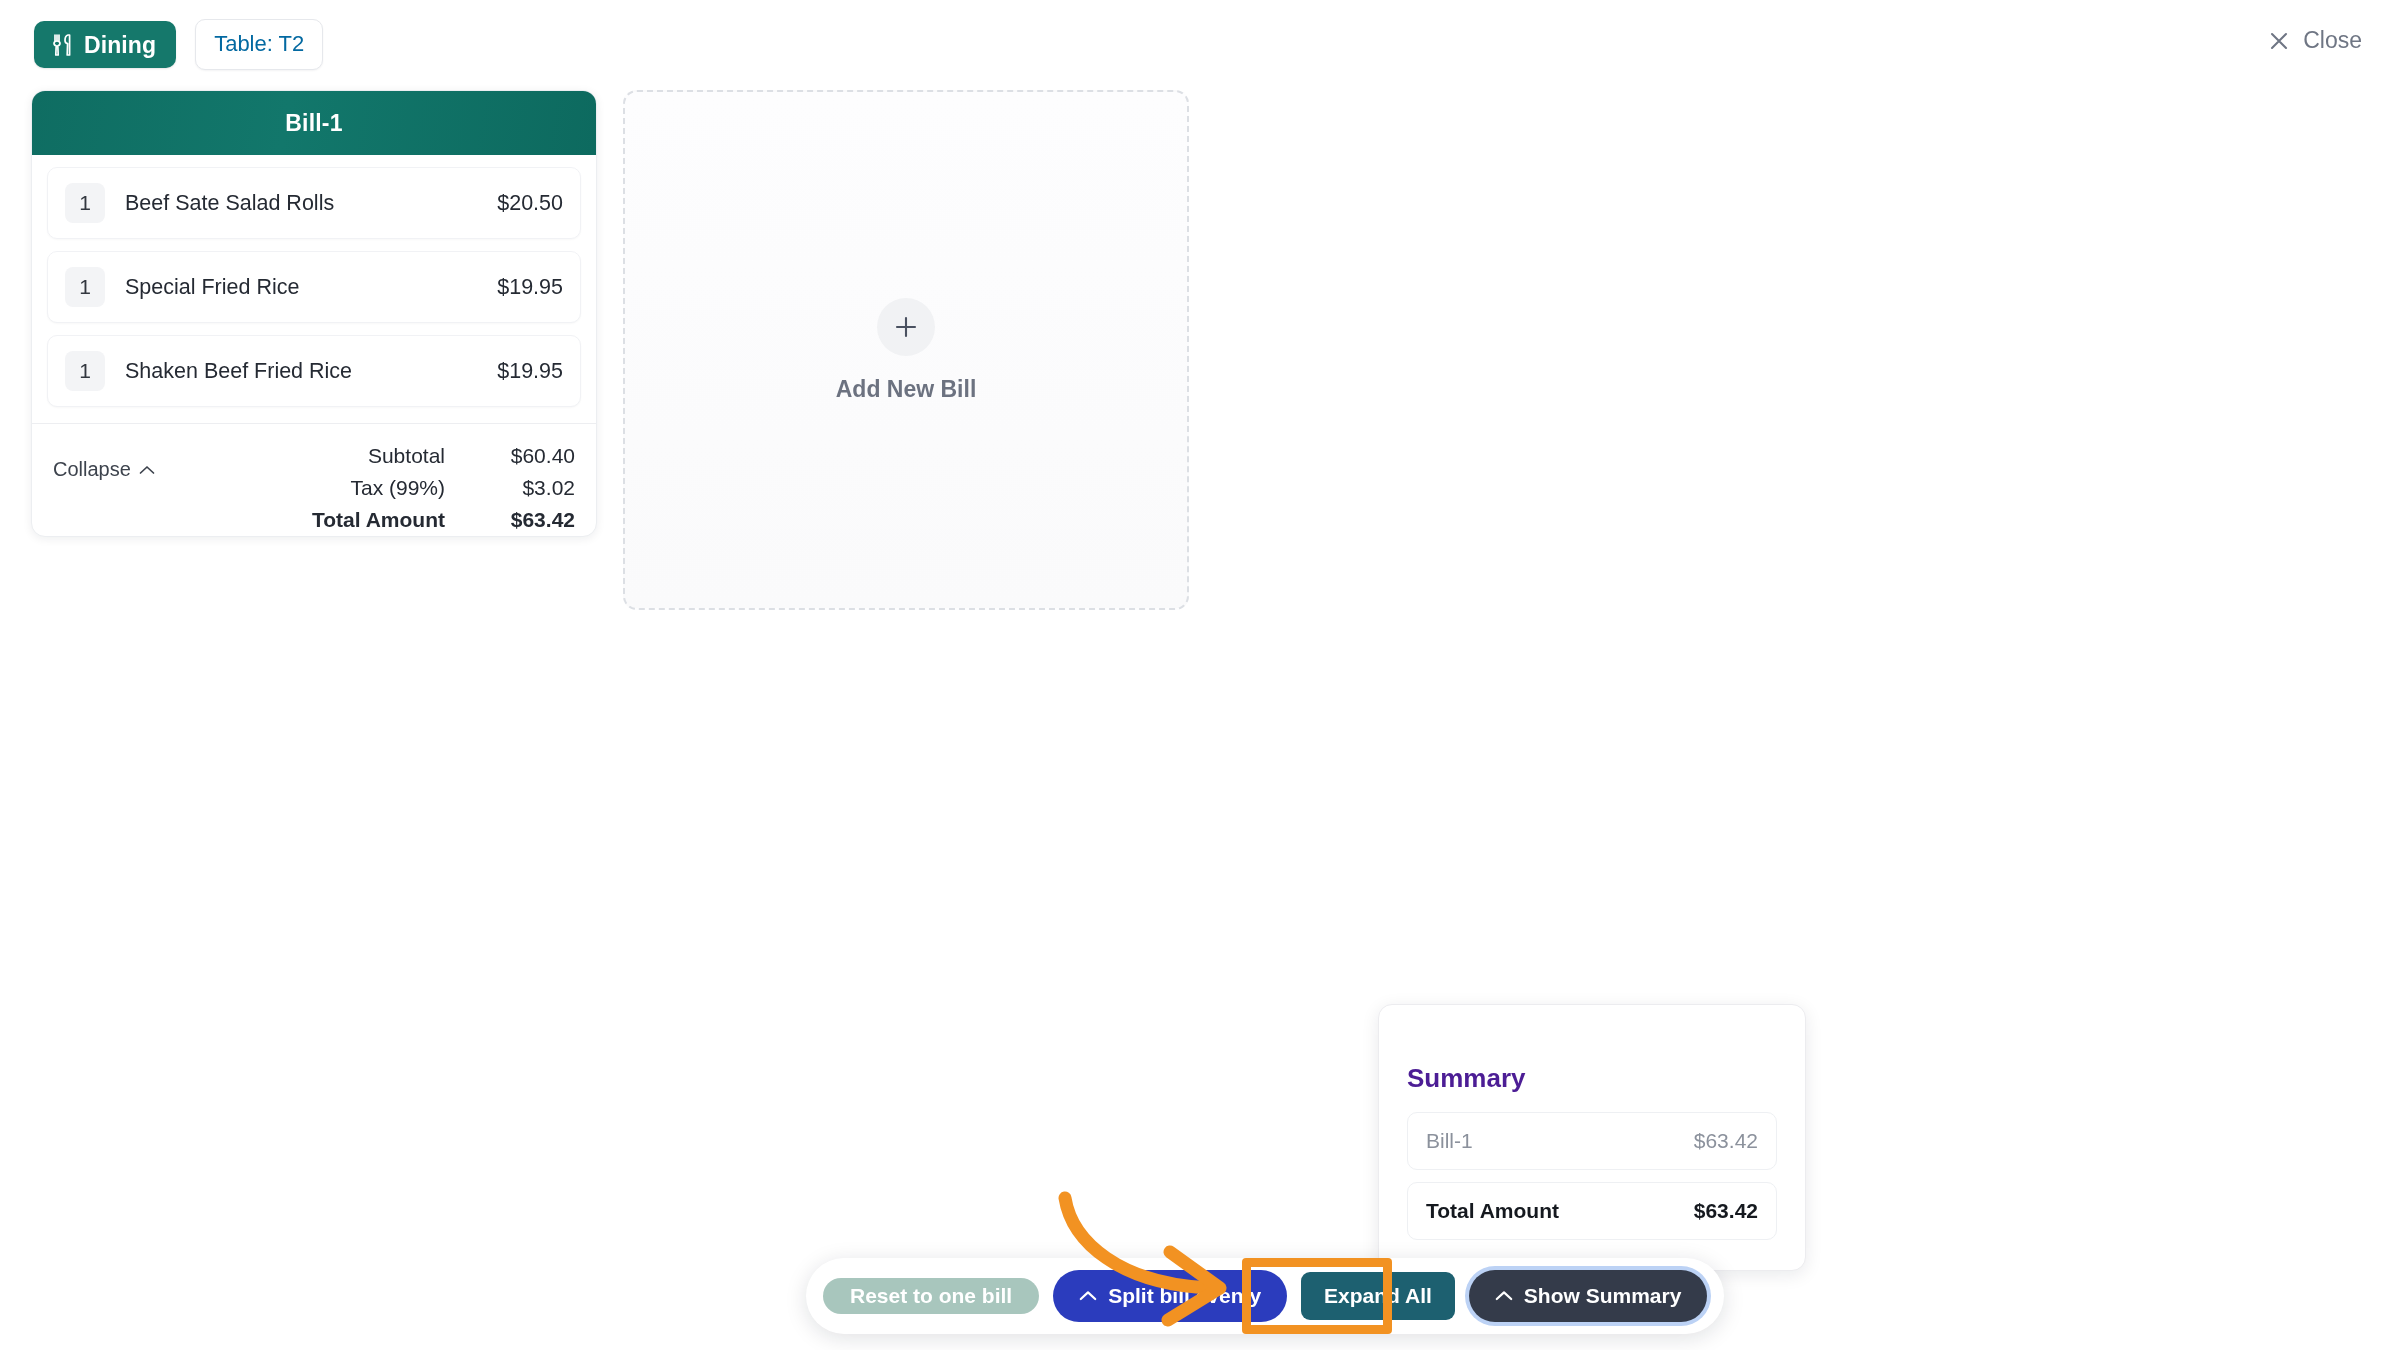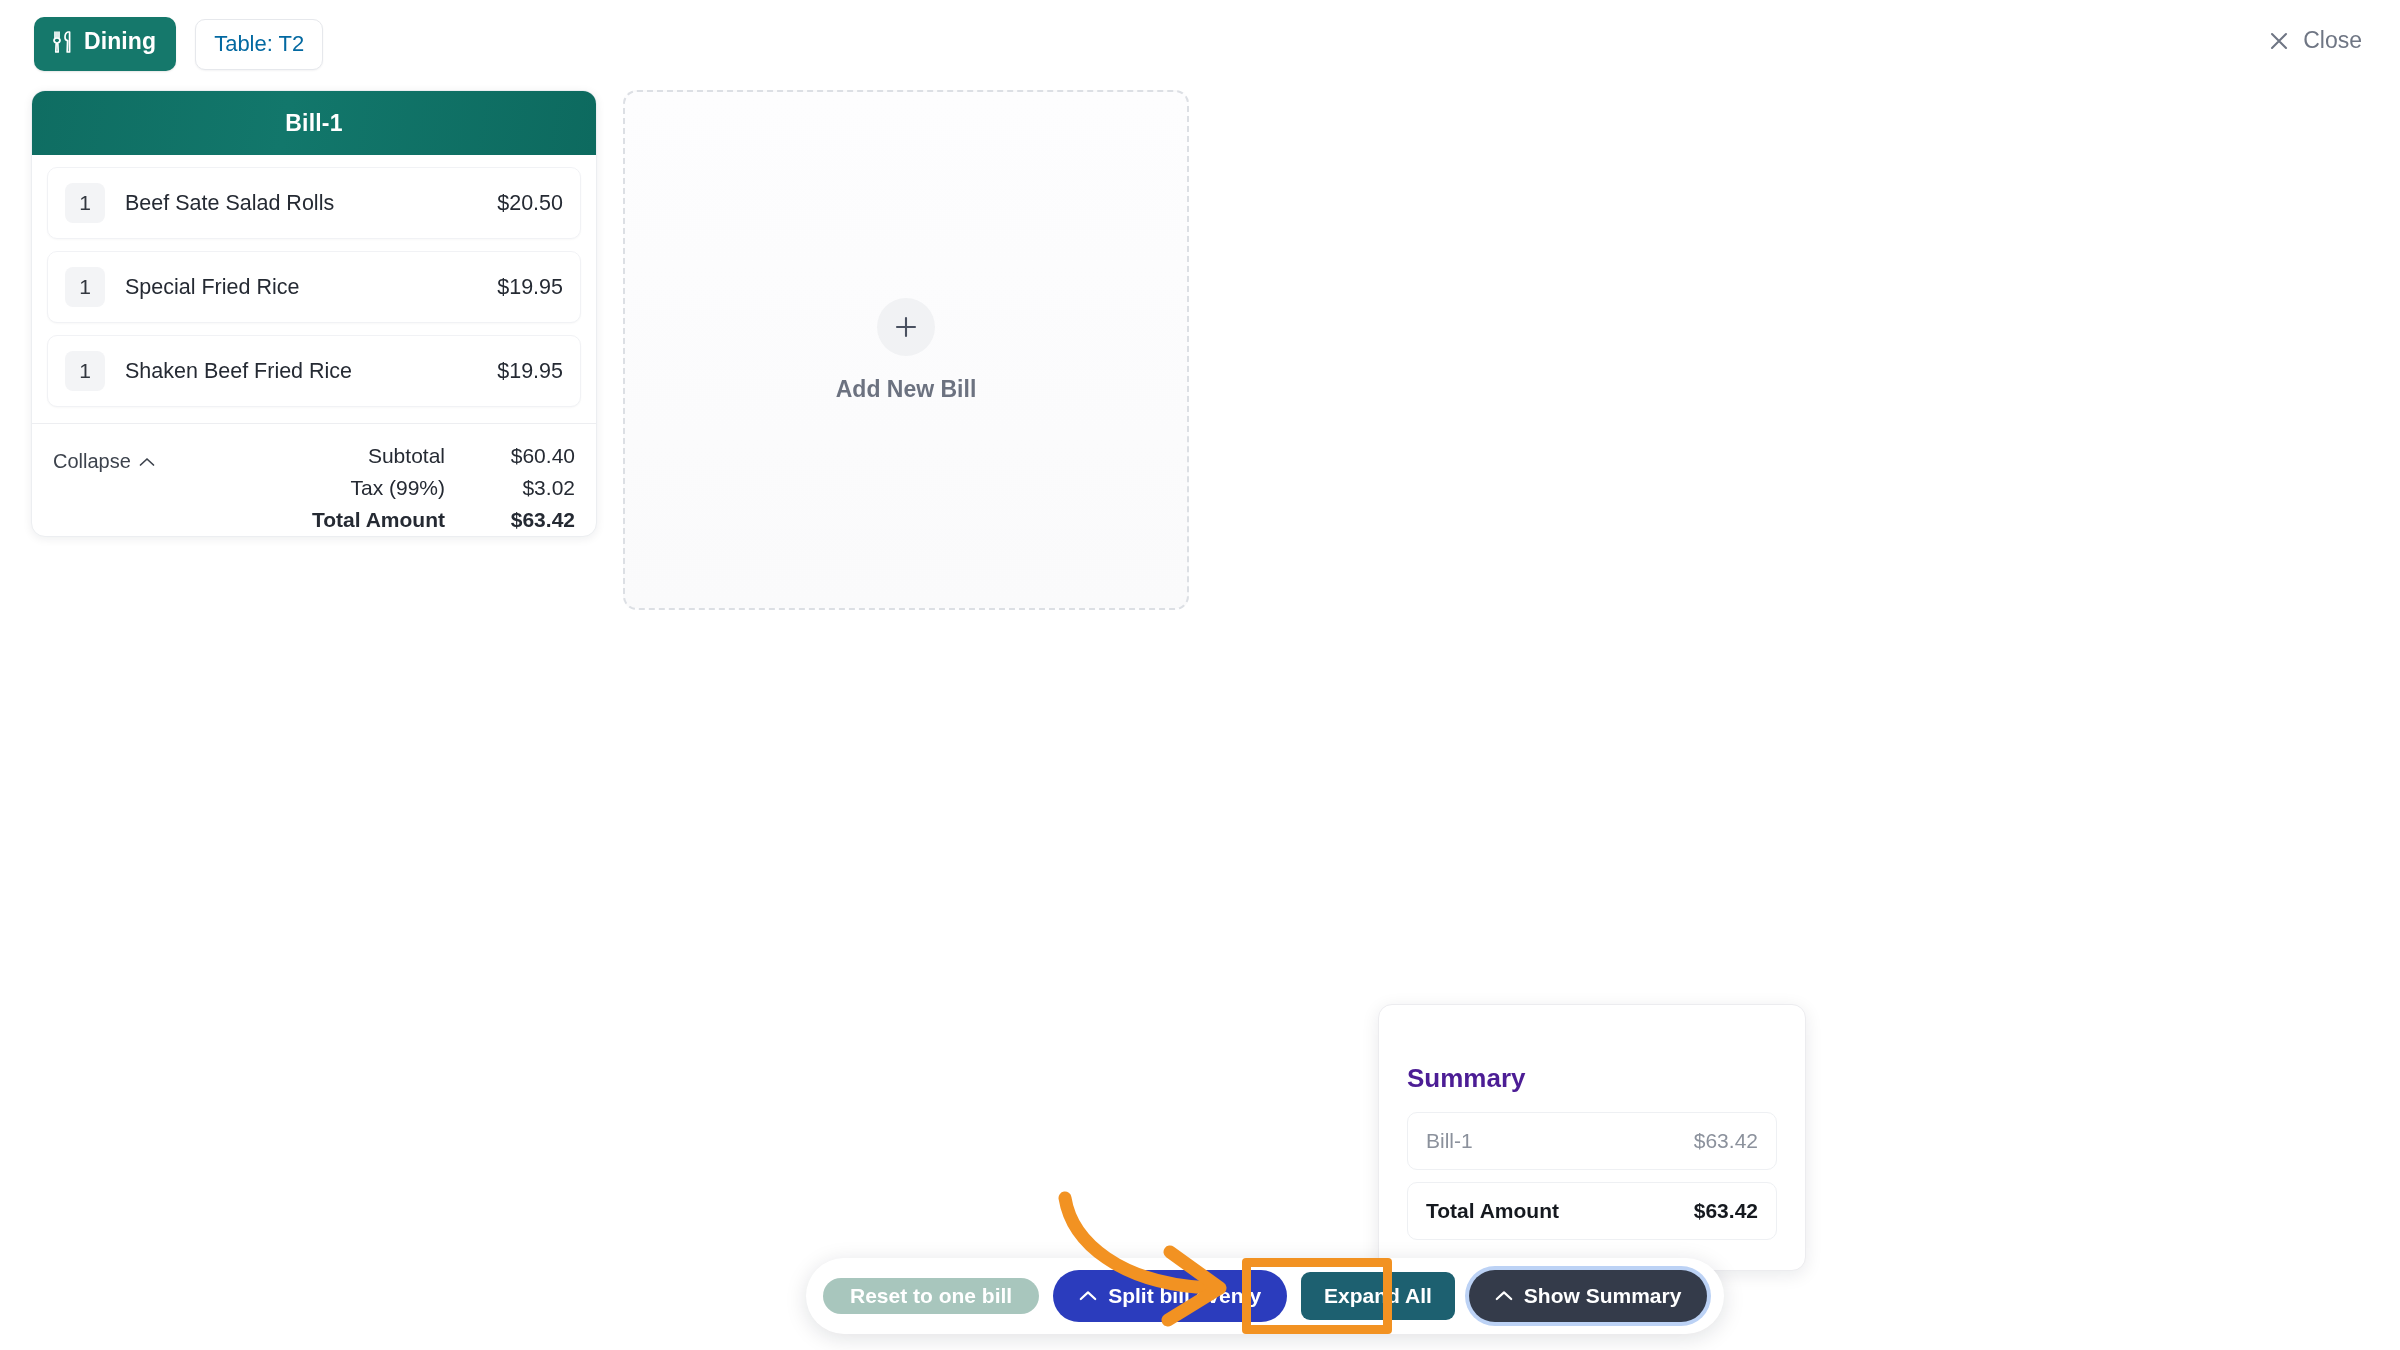--- a/index.html
+++ b/index.html
@@ -28,21 +28,21 @@
     padding: 0 34px;
   }
 
   .chip-dining {
     display: inline-flex;
     align-items: center;
     gap: 10px;
     background: #15786b;
     color: #ffffff;
     border-radius: 10px;
-    padding: 11px 20px 16px 18px;
+    padding: 11px 20px 9px 18px;
     font-size: 23px;
     font-weight: bold;
     letter-spacing: 0.1px;
     box-shadow: 0 1px 2px rgba(0,0,0,.10);
     justify-content: space-between;
   }
   .chip-dining .util-icon {
     display: inline-block;
     width: 22px; height: 24px;
     position: relative;
@@ -161,21 +161,21 @@
     display: inline-flex;
     align-items: center;
     gap: 8px;
     font-size: 20px;
     color: #3d434d;
     background: transparent;
     border: none;
     cursor: pointer;
     padding: 0;
     font-family: inherit;
-    margin-top: 10px;
+    margin-top: 18px;
   }
   .collapse-btn .caret { font-size: 17px; line-height: 1; }
 
   .totals-table {
     margin-left: auto;
     text-align: right;
   }
   .totals-row {
     display: flex;
     justify-content: flex-end;

